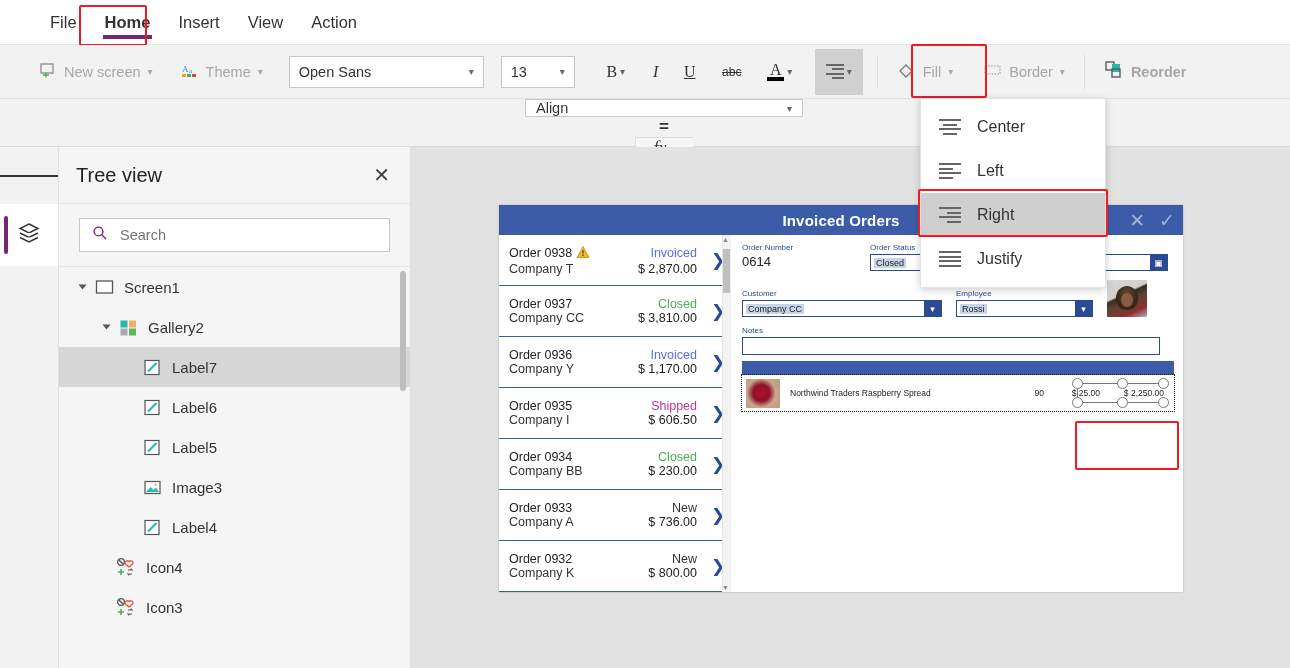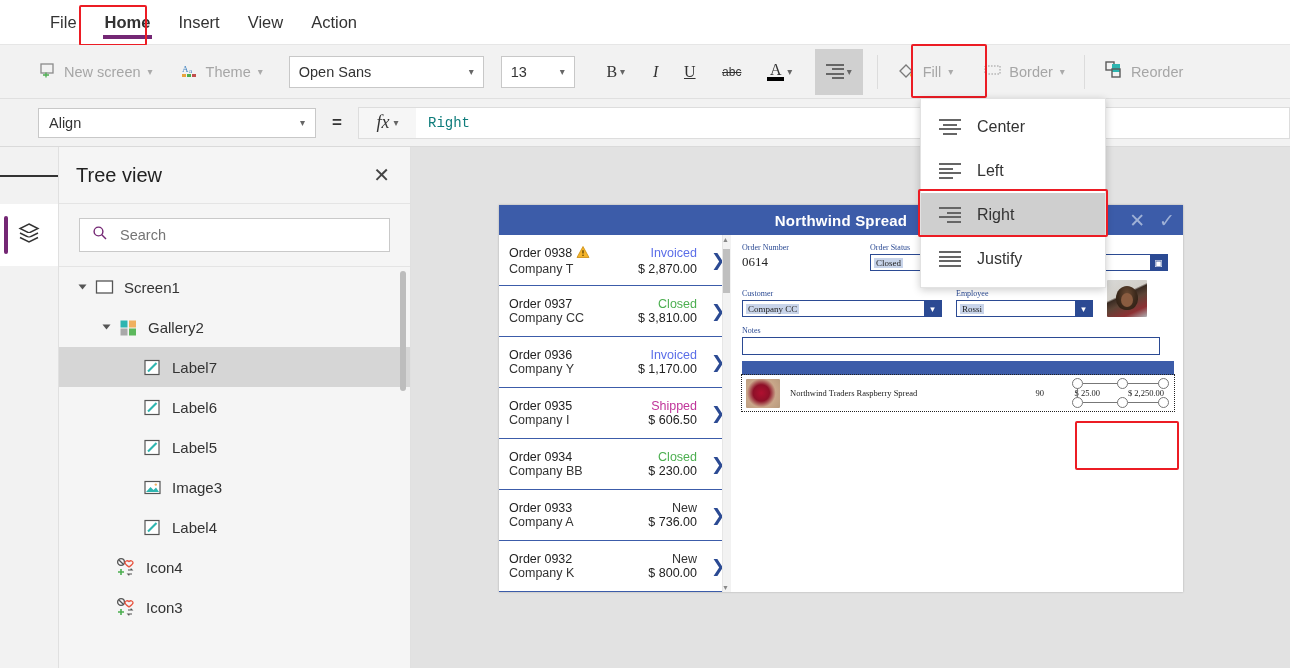--- a/index.html
+++ b/index.html
@@ -61,21 +61,21 @@
   .combo {
     background:#fff; border:1px solid #c8c8c8; height:32px;
     display:flex; align-items:center; justify-content:space-between;
     padding:0 9px; font-size:14.5px; color:#333; cursor:pointer;
   }
 
   
   #propbar {
     position:absolute; left:0; top:99px; width:1290px; height:48px;
     background:#f2f2f2; border-bottom:1px solid #dadada;
-    display:flex; align-items:center; padding-left:38px; gap:0;
+    display:flex; align-items:center; padding-left:38px; gap:0;flex-direction:column;
   }
   #prop-select {
     width:278px; height:30px; background:#fff; border:1px solid #c8c8c8;
     display:flex; align-items:center; justify-content:space-between;
     padding:0 10px; font-size:14.5px; color:#333; cursor:pointer;
   }
   #eq { width:42px; text-align:center; font-size:17px; color:#333; font-weight:bold; }
   #fx {
     width:58px; height:32px; background:#f6f6f6; border:1px solid #ddd; border-right:none;
     display:flex; align-items:center; justify-content:center; gap:4px; cursor:pointer;
@@ -170,21 +170,21 @@
   .g-status { font-size:12.5px; }
   .g-amt { font-size:12.5px; color:#222; }
   .g-chev { width:26px; text-align:center; font-size:17px; color:#2b4a93; }
   #g-scroll-track {
     position:absolute; right:0; top:0; width:9px; height:357px; background:#f2f2f2;
     border-left:1px solid #e6e6e6;
   }
   #g-scroll-thumb { position:absolute; right:1px; top:14px; width:7px; height:44px; background:#bfbfbf; }
   .sc-arrow { position:absolute; right:2px; font-size:7px; color:#888; }
 
-  #detail { flex:1; background:#fff; padding:8px 9px 0 11px; position:relative;font-family:Liberation Serif, serif; }
+  #detail { flex:1; background:#fff; padding:8px 9px 0 11px; position:relative; }
   .fld-label { font-size:8px; color:#2b4a93; margin-bottom:2px; }
   .fld-static { font-size:13px; color:#222; }
   .fld-box {
     height:17px; border:1px solid #2b4a93; background:#fff;
     display:flex; align-items:center; padding:0 3px; font-size:9px; color:#222;
   }
   .fld-sel { background:#c8d4ea; padding:0 2px; }
   .drop-arrow {
     width:17px; height:15px; background:#2b4a93; color:#fff; font-size:9px;
     display:flex; align-items:center; justify-content:center; margin-left:auto;
@@ -349,21 +349,21 @@
       <svg width="19" height="19" viewBox="0 0 19 19">
           <rect x="2" y="5" width="15" height="8" fill="none" stroke="#9a9a9a" stroke-width="1" stroke-dasharray="1.6 1.4"></rect>
         </svg>
     </span>
     <span>Border</span>
     <span class="chev dim">▾</span>
   </div>
 
   <div class="rb-sep" style="margin-left:10px;"></div>
 
-  <div class="rb-btn dim" style="margin-left:6px;">
+  <div class="rb-btn dim" style="margin-left:6px;font-weight:bold;">
     <span>
       <svg width="20" height="20" viewBox="0 0 20 20">
           <rect x="2" y="2" width="8" height="8" fill="none" stroke="#5a5a5a" stroke-width="1.4"></rect>
           <rect x="8" y="4" width="8" height="8" fill="#2eb5b0"></rect>
           <rect x="8" y="9" width="8" height="8" fill="none" stroke="#5a5a5a" stroke-width="1.4"></rect>
         </svg>
     </span>
     <span>Reorder</span>
   </div>
 </div>
@@ -518,21 +518,21 @@
       <span>Icon3</span>
     </div>
     <div id="tv-scroll"></div>
   </div>
 </div>
 
 <div id="canvas">
   <div id="app">
 
     <div id="app-header">
-      <span id="app-title">Northwind Spread</span>
+      <span id="app-title">Invoiced Orders</span>
       <div id="app-actions">
         <span class="act-ic">✕</span>
         <span class="act-ic">✓</span>
       </div>
     </div>
 
     <div id="app-body">
 
       <div id="gallery">
         <div class="g-item">

